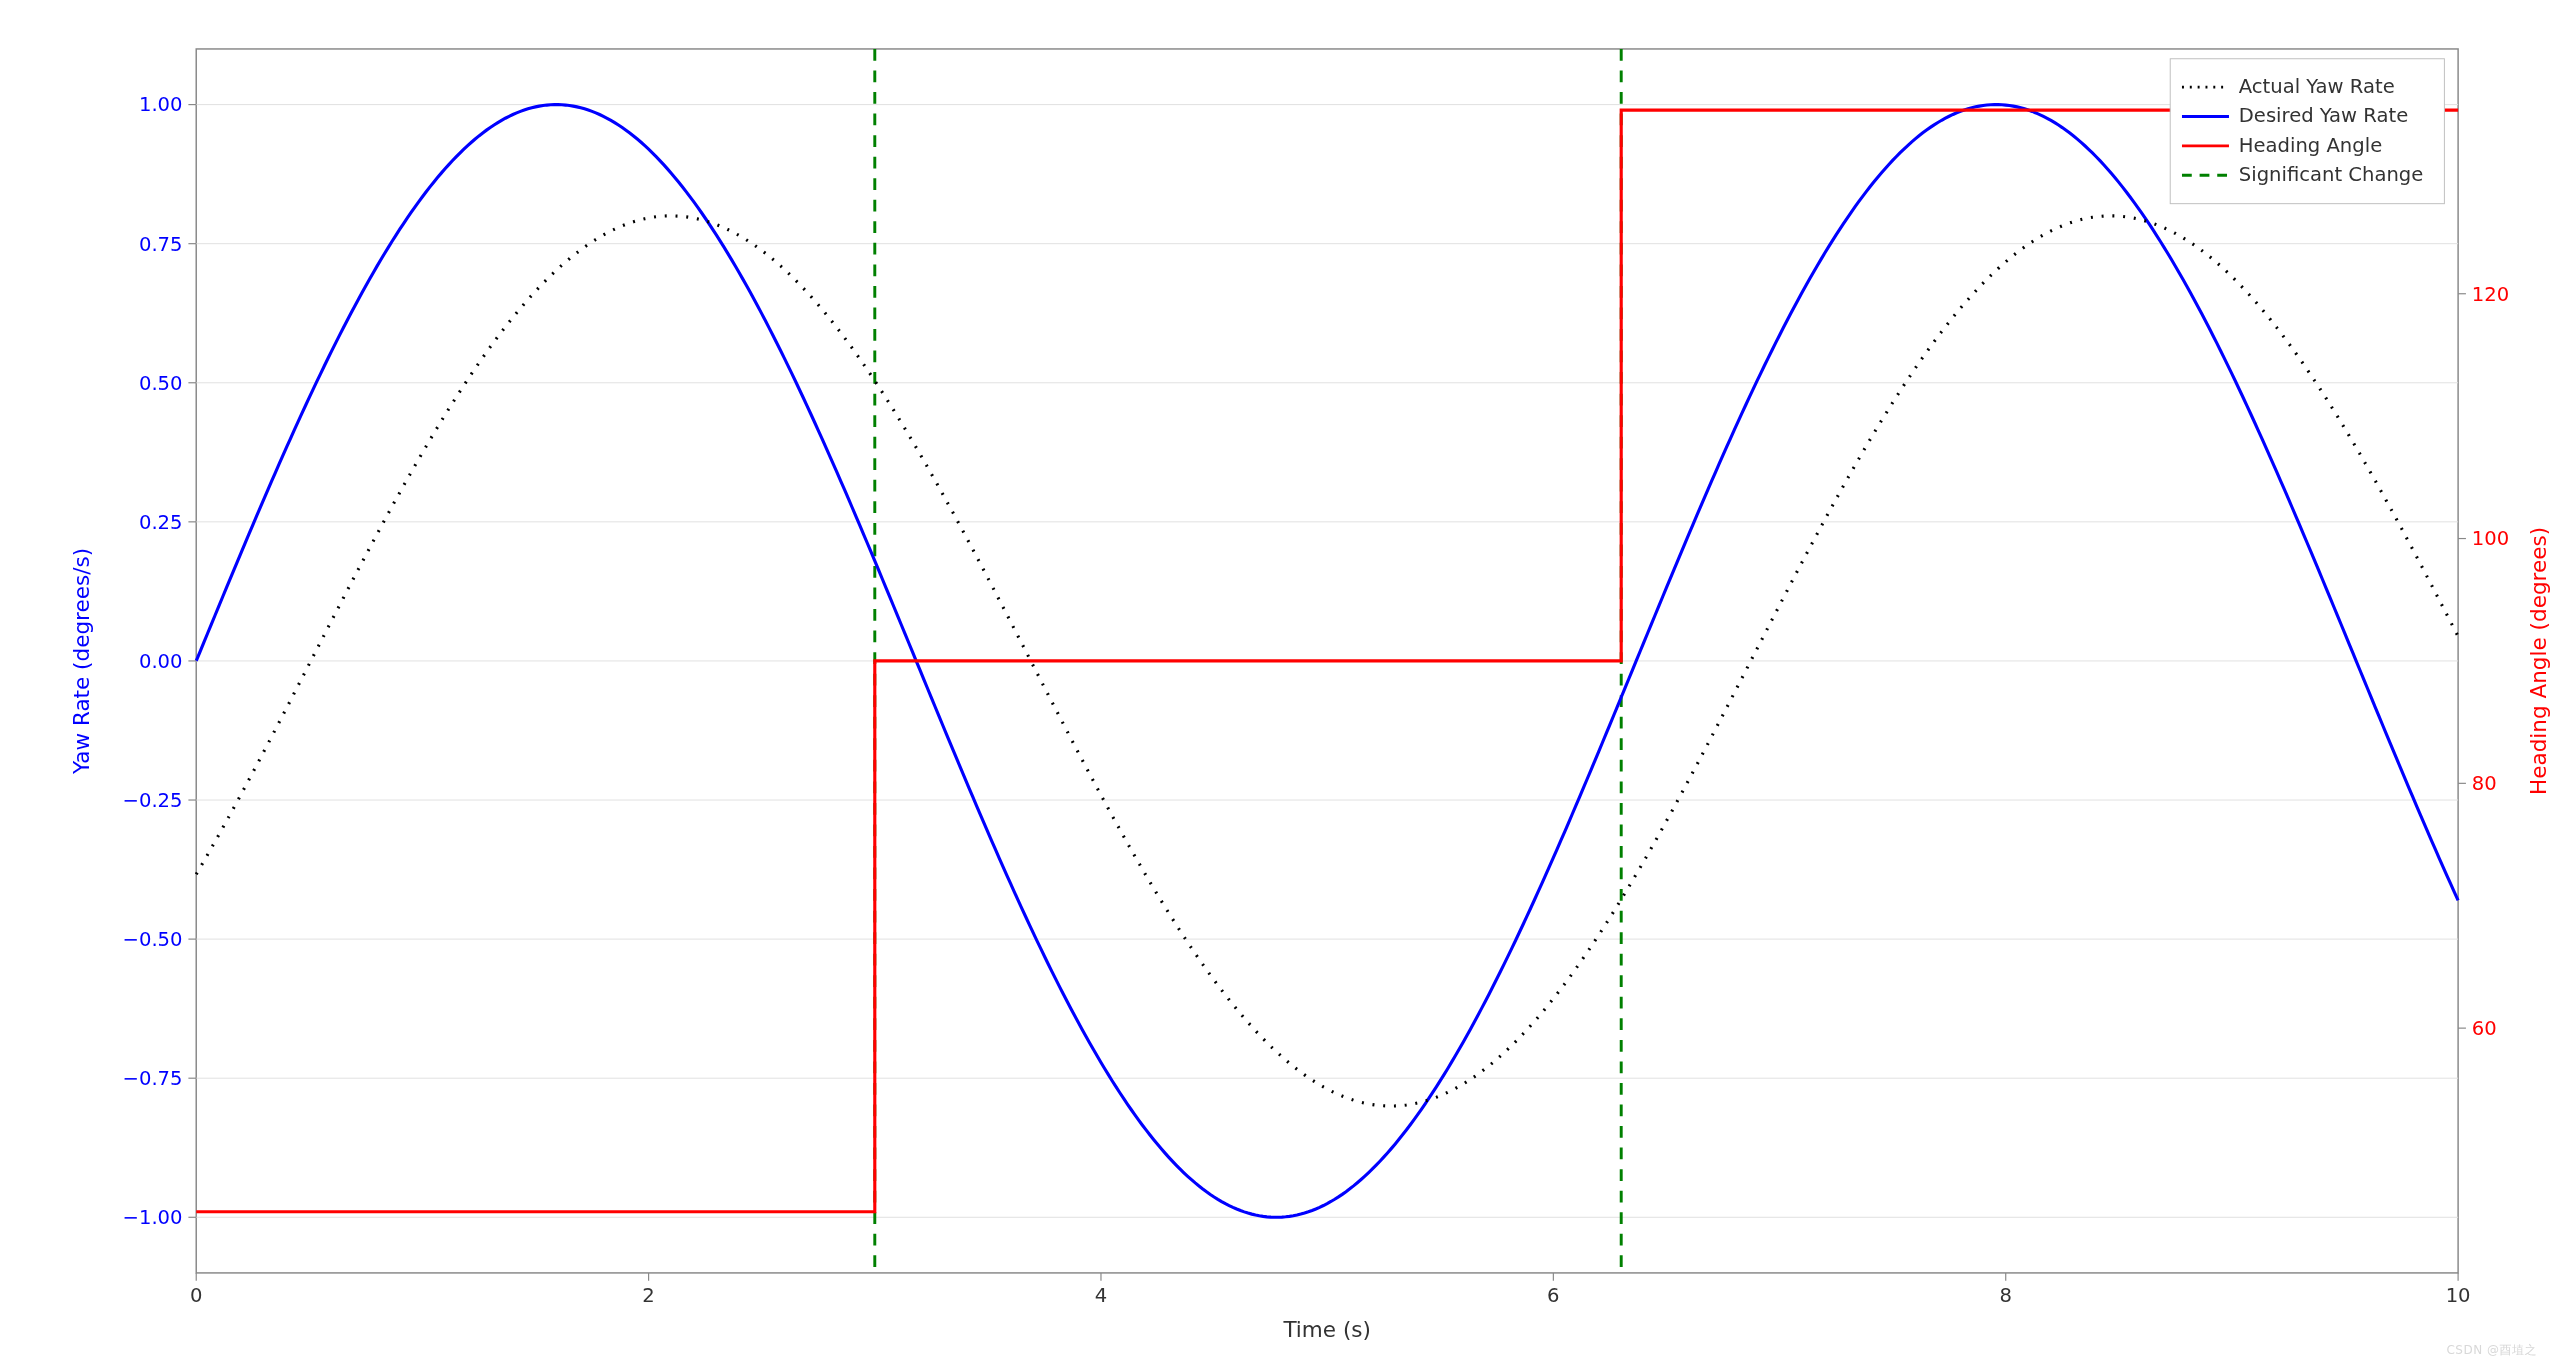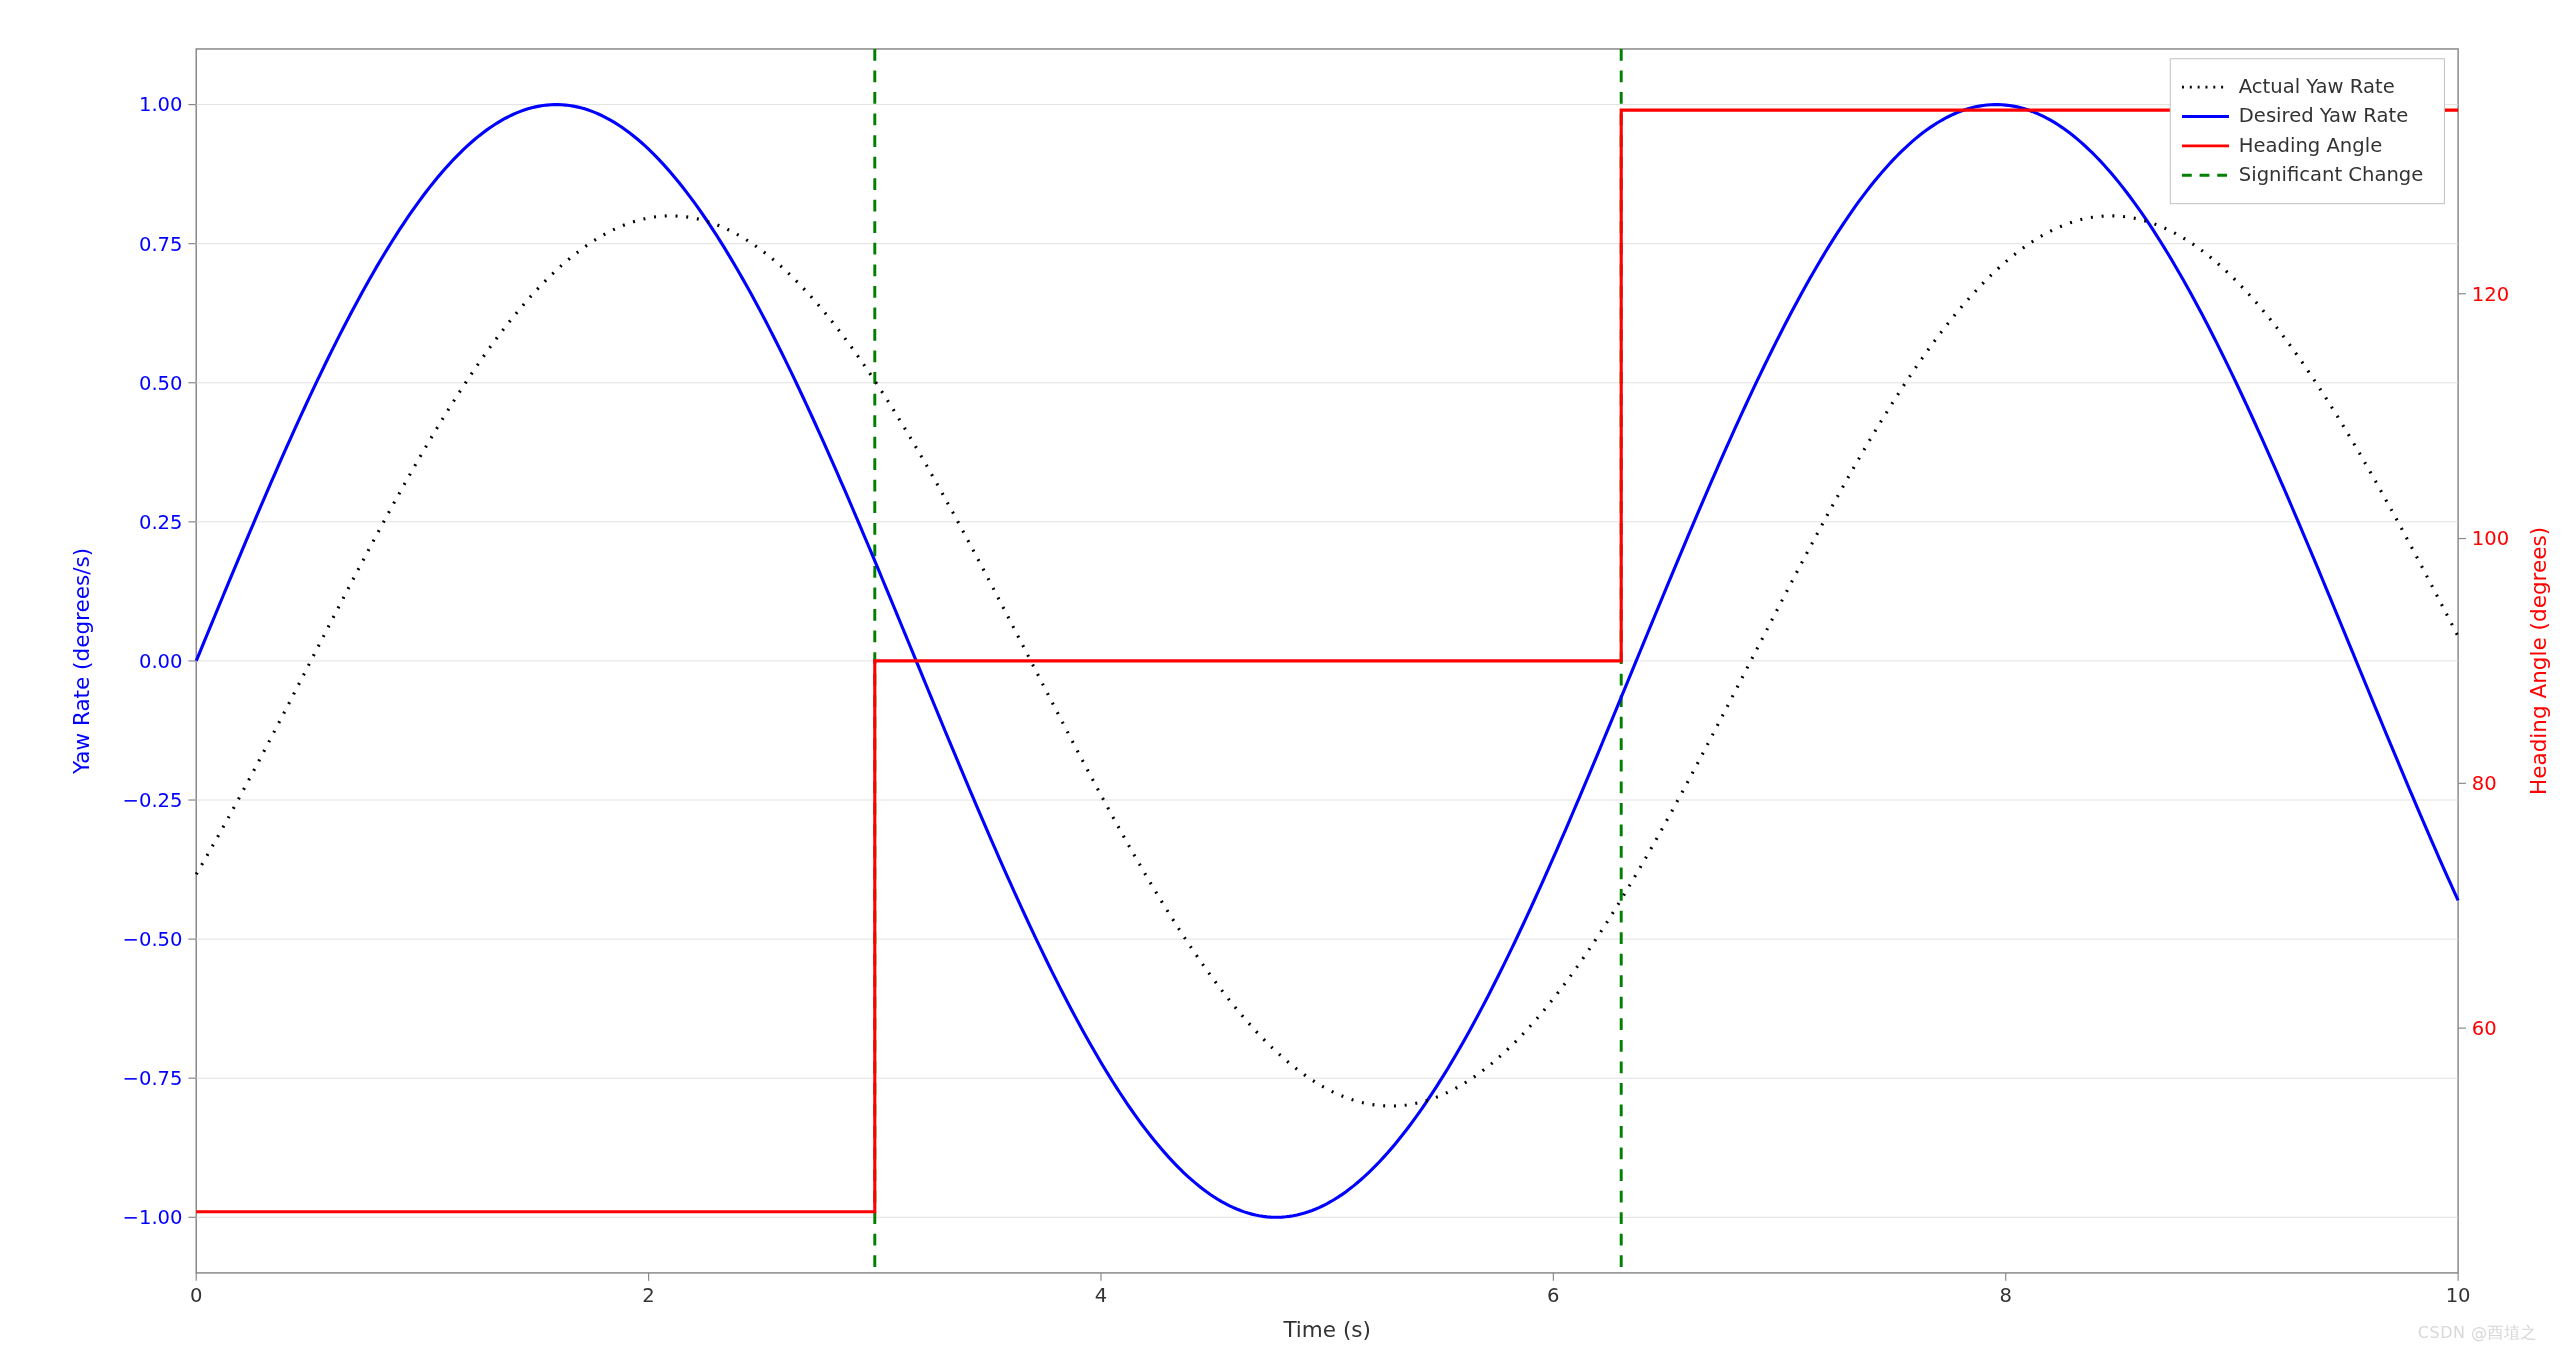--- a/index.html
+++ b/index.html
@@ -35,22 +35,22 @@
     fill: #ffffff;
     stroke: #bfbfbf;
     stroke-width: 1;
   }
   .legend-text {
     font-size: 20px;
   }
   .watermark {
     position: absolute;
     right: 39px;
-    bottom: 19px;
-    font-size: 16px;
+    bottom: 4px;
+    font-size: 12px;
     color: #d8d8d8;
     letter-spacing: 0.5px;
     user-select: none;
   }
 </style>
 </head>
 <body>
 
 <div class="stage">
   <svg class="chart-svg" viewBox="0 0 2630 1392" style="font-size:18px">

